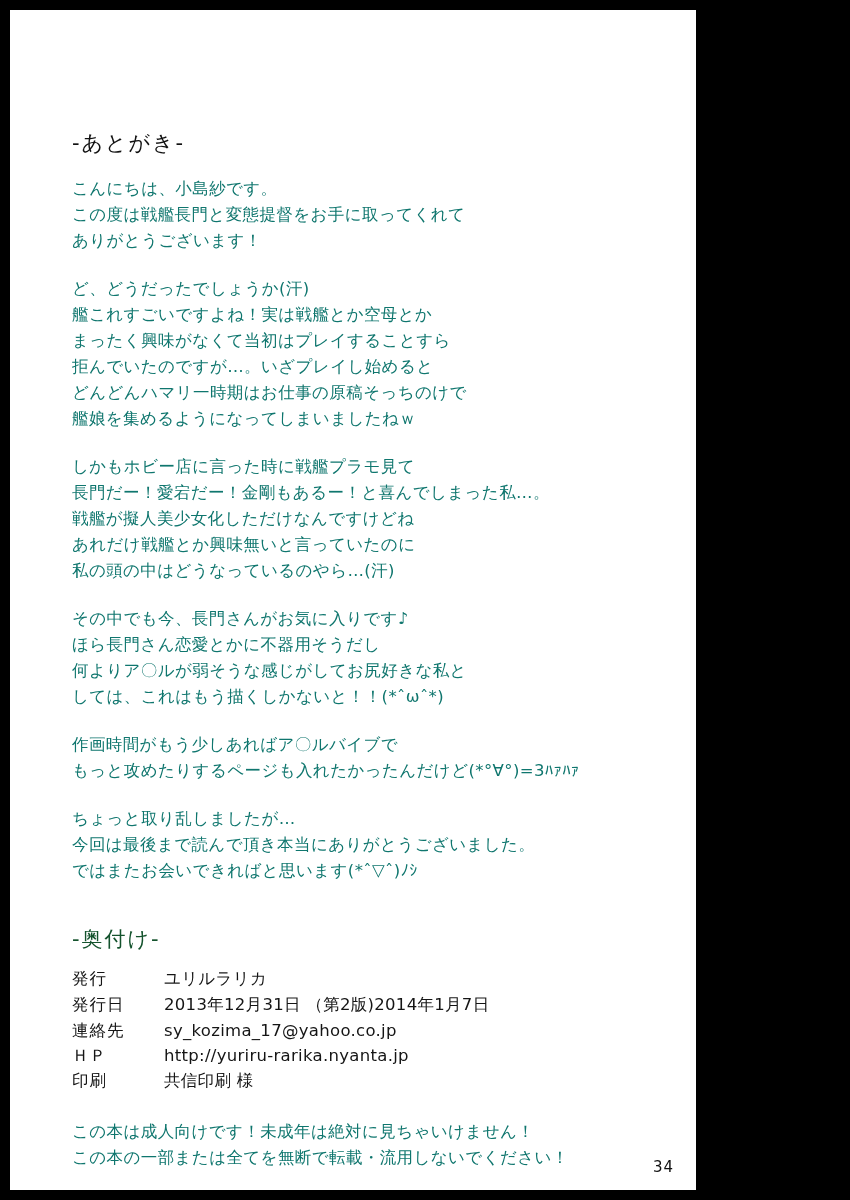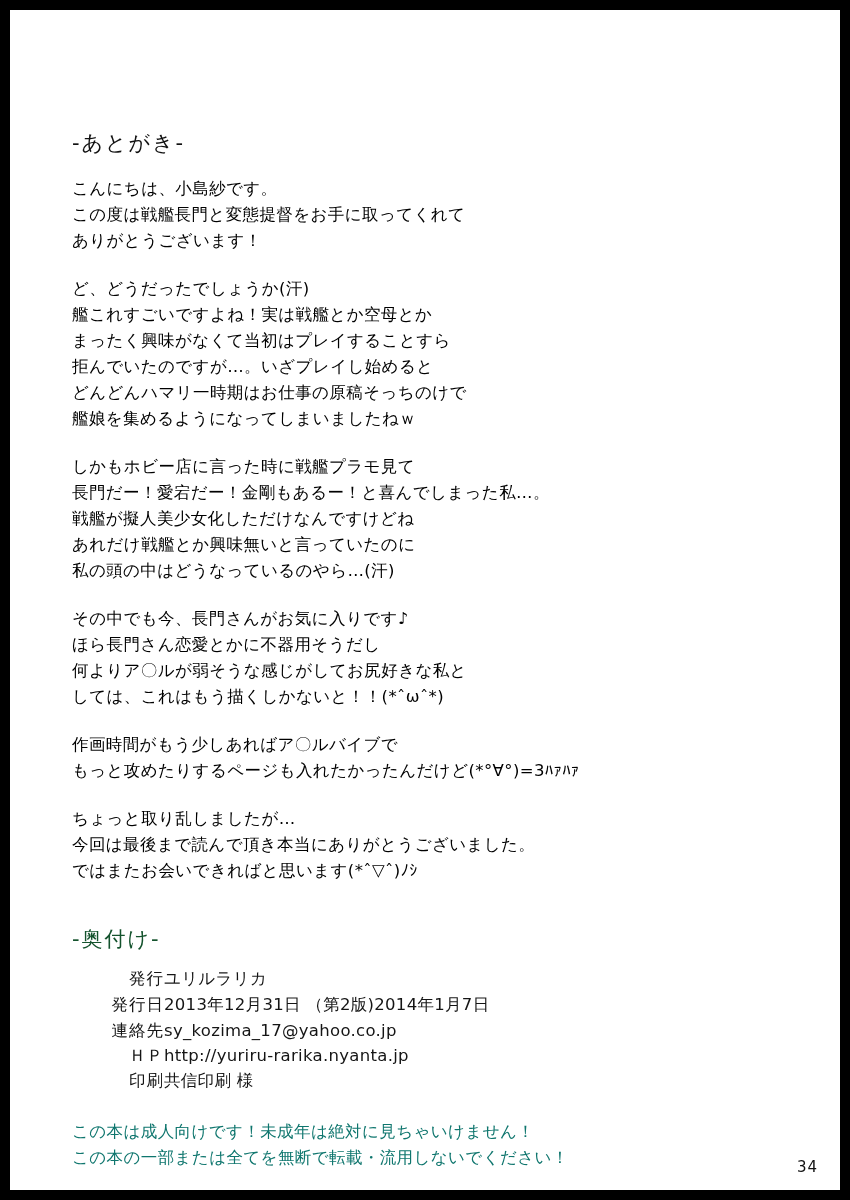--- a/index.html
+++ b/index.html
@@ -10,21 +10,21 @@
   body {
     width: 850px;
     height: 1200px;
     overflow: hidden;
     font-family: "DejaVu Sans", sans-serif;
   }
   .page {
     position: absolute;
     left: 10px;
     top: 10px;
-    width: 830px;
+    width: 686px;
     height: 1180px;
     background: #ffffff;
   }
   .content {
     position: absolute;
     left: 62px;
     top: 118px;
     width: 700px;
   }
   .heading {
@@ -32,21 +32,21 @@
     line-height: 30px;
     letter-spacing: 2px;
     color: #111111;
     margin: 0 0 18px 0;
     font-weight: normal;
   }
   .para {
     font-size: 16.5px;
     line-height: 26px;
     letter-spacing: 0.4px;
-    color: #000000;
+    color: #0f766e;
     margin: 0 0 22px 0;
     white-space: pre-wrap;
   }
   .para.tight {
     margin-bottom: 20px;
   }
   .colophon-heading {
     font-size: 21px;
     line-height: 30px;
     letter-spacing: 2px;
@@ -61,21 +61,20 @@
     display: flex;
     align-items: baseline;
     font-size: 16.5px;
     line-height: 25px;
     color: #151515;
   }
   .col-label {
     width: 92px;
     flex: 0 0 92px;
     letter-spacing: 1px;
-    text-align: right;
   }
   .col-value {
     flex: 1 1 auto;
     letter-spacing: 0.3px;
   }
   .small {
     font-size: 13px;
   }
   .notice {
     font-size: 16.5px;

